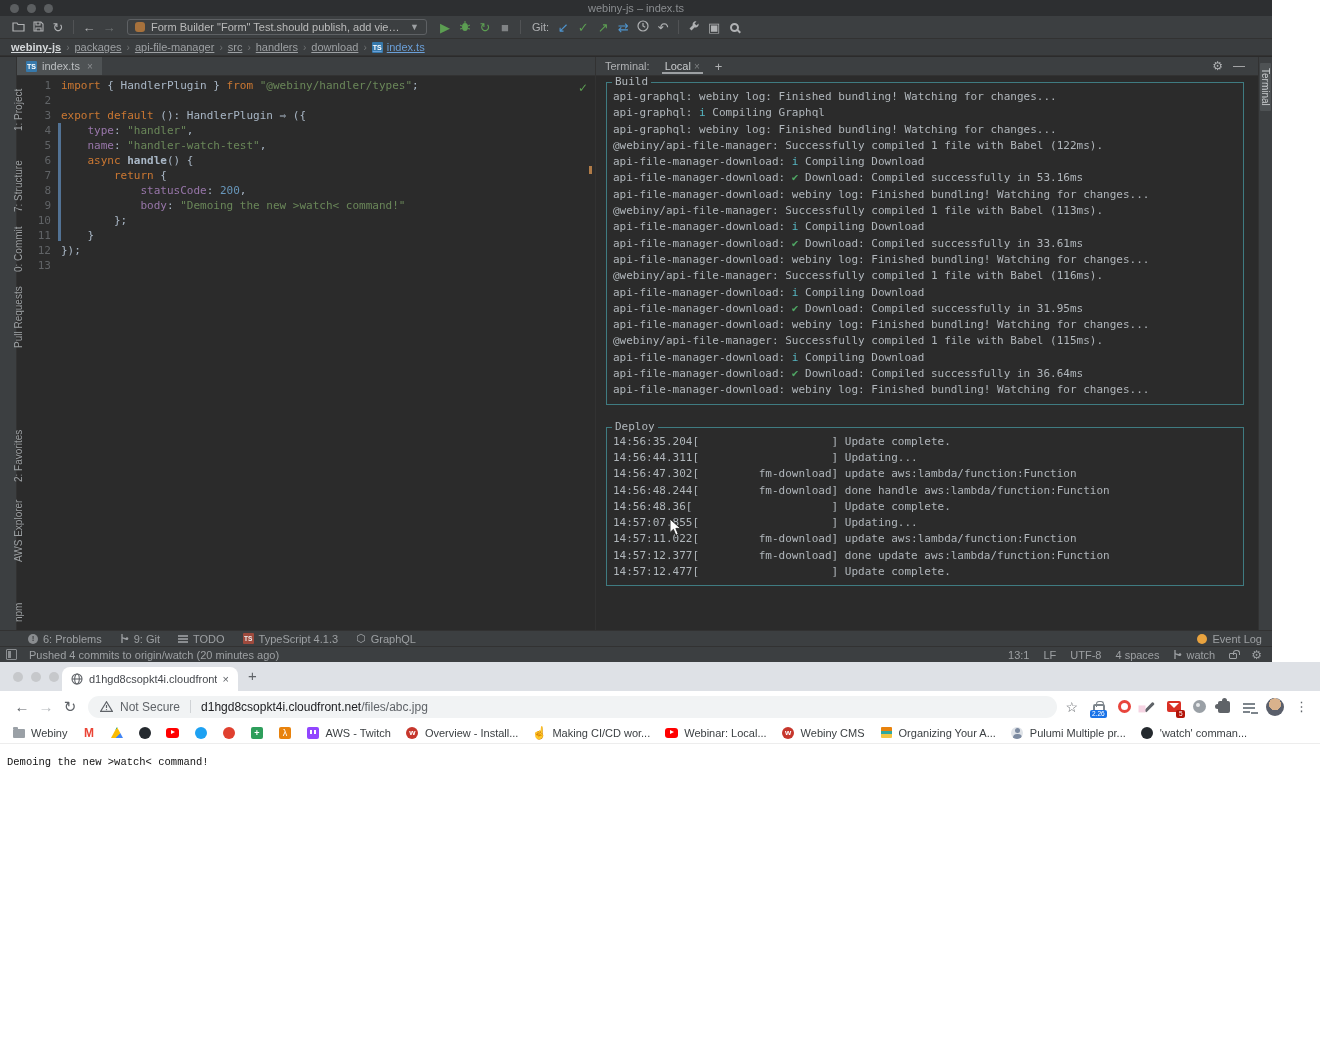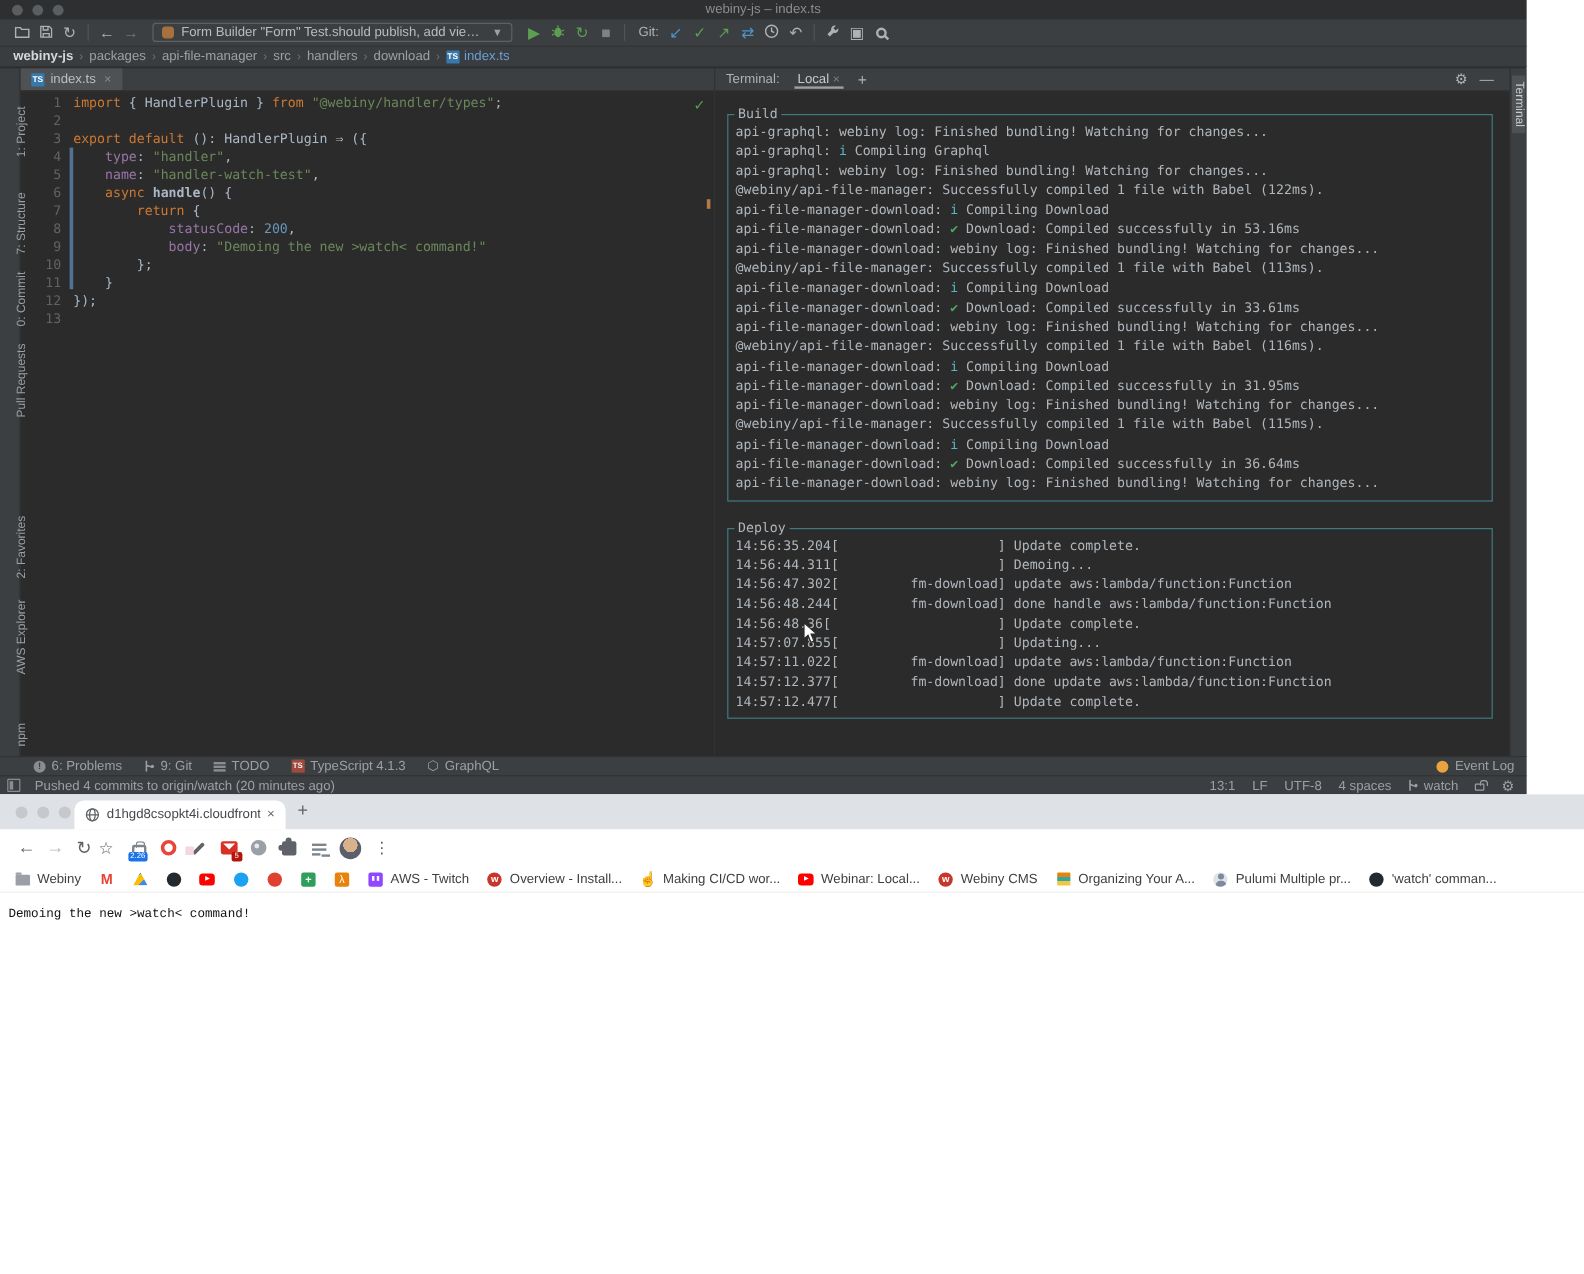--- a/index.html
+++ b/index.html
@@ -22,21 +22,21 @@
   .tbi.gray { color:#808385; }
   .vsep { width:1px; height:14px; background:#515355; margin:0 5px; }
   .runconfig { display:flex; align-items:center; gap:6px; border:1px solid #5e6164; border-radius:3px; padding:1px 7px; font-size:11px; color:#bbbbbb; margin:0 8px; max-width:300px; white-space:nowrap; }
   .runconfig .cfg-ic { width:10px; height:10px; border-radius:3px; background:#a6713c; flex:none; }
   .runconfig .arr { color:#9da0a3; font-size:9px; margin-left:2px; }
   .gitlabel { font-size:11px; color:#afb1b3; margin:0 4px 0 6px; }
   .mag { width:9px; height:9px; border:2px solid #afb1b3; border-radius:50%; position:relative; margin:0 6px; }
   .mag::after { content:''; position:absolute; width:5px; height:2px; background:#afb1b3; transform:rotate(45deg); right:-4px; bottom:-2px; }
 
   .breadcrumbs { height:17px; background:#3a3d3f; border-bottom:1px solid #323232; display:flex; align-items:center; padding:0 9px; font-size:11px; color:#9da0a3; }
-  .crumb { padding:0 2px; white-space:nowrap; }
+  .crumb { padding:0 2px; white-space:nowrap;text-decoration:underline; }
   .crumb.first { color:#d5d8da; font-weight:bold; }
   .crumb.last { color:#6a9fd8; display:flex; align-items:center; gap:4px; }
   .crumb-sep { color:#6f7274; margin:0 3px; font-size:10px; }
   .ts-ic { display:inline-block; width:11px; height:11px; background:#3779ab; color:#fff; font-size:7px; font-weight:bold; text-align:center; line-height:11px; border-radius:1px; }
 
   .main { position:absolute; top:57px; left:0; right:0; height:573px; display:flex; }
 
   .left-strip { width:17px; background:#3c3f41; border-right:1px solid #323232; position:relative; flex:none; }
   .vlabel { position:absolute; left:13px; transform:rotate(-90deg); transform-origin:left top; white-space:nowrap; font-size:10px; color:#9ca0a3; }
   .right-strip { width:14px; background:#3c3f41; border-left:1px solid #323232; position:relative; flex:none; }
@@ -48,21 +48,21 @@
   .etab .x { color:#8a8d90; font-size:10px; margin-left:2px; }
   .editor-body { flex:1; position:relative; display:flex; font-family:"DejaVu Sans Mono",monospace; font-size:11px; line-height:15px; padding-top:2px; }
   .gutter { width:44px; flex:none; text-align:right; padding-right:10px; color:#606366; position:relative; }
   .change-bar { position:absolute; left:41px; top:47px; width:3px; height:118px; background:#527294; }
   .code { flex:1; white-space:pre; color:#a9b7c6; position:relative; }
   .cline { height:15px; }
   .k { color:#cc7832; } .s { color:#6a8759; } .n { color:#6897bb; } .p { color:#9876aa; } .d { color:#a9b7c6; } .b { color:#a9b7c6; font-weight:bold; }
   .insp-ok { position:absolute; right:7px; top:5px; color:#5c9e52; font-size:12px; font-family:"DejaVu Sans",sans-serif; }
   .insp-mark { position:absolute; right:3px; top:90px; width:3px; height:8px; background:#b07b47; }
 
-  .terminal { flex:1; display:flex; flex-direction:column; background:#2b2b2b; min-width:0;gap:13px; }
+  .terminal { flex:1; display:flex; flex-direction:column; background:#2b2b2b; min-width:0; }
   .term-header { height:19px; background:#3c3f41; border-bottom:1px solid #323232; display:flex; align-items:center; padding:0 9px; font-size:11px; color:#afb1b3; flex:none; }
   .term-tab { color:#c8cbcd; border-bottom:2px solid #9da0a3; padding:1px 3px 0 3px; margin-left:12px; }
   .term-tab-x { color:#7d8082; font-size:10px; margin-left:3px; }
   .term-plus { margin-left:12px; font-size:13px; color:#afb1b3; }
   .term-header .spacer { flex:1; }
   .term-gear { font-size:12px; margin-right:10px; font-family:"DejaVu Sans",sans-serif; }
   .term-min { font-size:12px; margin-right:4px; }
   .term-body { flex:1; padding:6px 14px 0 10px; font-family:"DejaVu Sans Mono","DejaVu Sans",monospace; font-size:11px; color:#b0b6bb; overflow:hidden; }
   .term-box { border:1px solid #3f7b81; position:relative; padding:6px 6px 5px 6px; }
   .term-box + .term-box { margin-top:22px; }
@@ -324,21 +324,21 @@
               <div class="tline">@webiny/api-file-manager: Successfully compiled 1 file with Babel (115ms).</div>
               <div class="tline">api-file-manager-download: <span class="info">i</span> Compiling Download</div>
               <div class="tline">api-file-manager-download: <span class="ok">✔</span> Download: Compiled successfully in 36.64ms</div>
               <div class="tline">api-file-manager-download: webiny log: Finished bundling! Watching for changes...</div>
             </div>
         </div>
         <div class="term-box">
           <span class="term-box-title">Deploy</span>
           <div id="deploy-lines">
               <div class="tline">14:56:35.204[                    ] Update complete.</div>
-              <div class="tline">14:56:44.311[                    ] Demoing...</div>
+              <div class="tline">14:56:44.311[                    ] Updating...</div>
               <div class="tline">14:56:47.302[         fm-download] update aws:lambda/function:Function</div>
               <div class="tline">14:56:48.244[         fm-download] done handle aws:lambda/function:Function</div>
               <div class="tline">14:56:48.36[                     ] Update complete.</div>
               <div class="tline">14:57:07.855[                    ] Updating...</div>
               <div class="tline">14:57:11.022[         fm-download] update aws:lambda/function:Function</div>
               <div class="tline">14:57:12.377[         fm-download] done update aws:lambda/function:Function</div>
               <div class="tline">14:57:12.477[                    ] Update complete.</div>
             </div>
         </div>
       </div>
@@ -417,20 +417,30 @@
       <span class="ctab-label">d1hgd8csopkt4i.cloudfront.net</span>
       <span class="ctab-x">×</span>
     </div>
     <span class="c-newtab">+</span>
   </div>
 
   <div class="c-toolbar">
     <span class="nav-ic">←</span>
     <span class="nav-ic fwd">→</span>
     <span class="nav-ic">↻</span>
+    <div class="addrbar">
+      <svg class="warn-tri" width="13" height="11" viewBox="0 0 13 11">
+          <path d="M6.5 0.8 L12.3 10.3 H0.7 Z" fill="none" stroke="#5f6368" stroke-width="1.2"></path>
+          <line x1="6.5" y1="4" x2="6.5" y2="7" stroke="#5f6368" stroke-width="1.2"></line>
+          <circle cx="6.5" cy="8.6" r="0.7" fill="#5f6368"></circle>
+        </svg>
+      <span class="addr-sec">Not Secure</span>
+      <span class="addr-div"></span>
+      <span style="white-space:nowrap;overflow:hidden;"><span class="addr-host">d1hgd8csopkt4i.cloudfront.net</span><span class="addr-path">/files/abc.jpg</span></span>
+    </div>
     <div class="c-icons">
       <span class="star">☆</span>
       <span class="ext">
           <span class="ext-bag"></span>
           <span class="badge-blue">2.26</span>
         </span>
       <span class="ext">
           <span class="ext-ring"></span>
         </span>
       <span class="ext">

